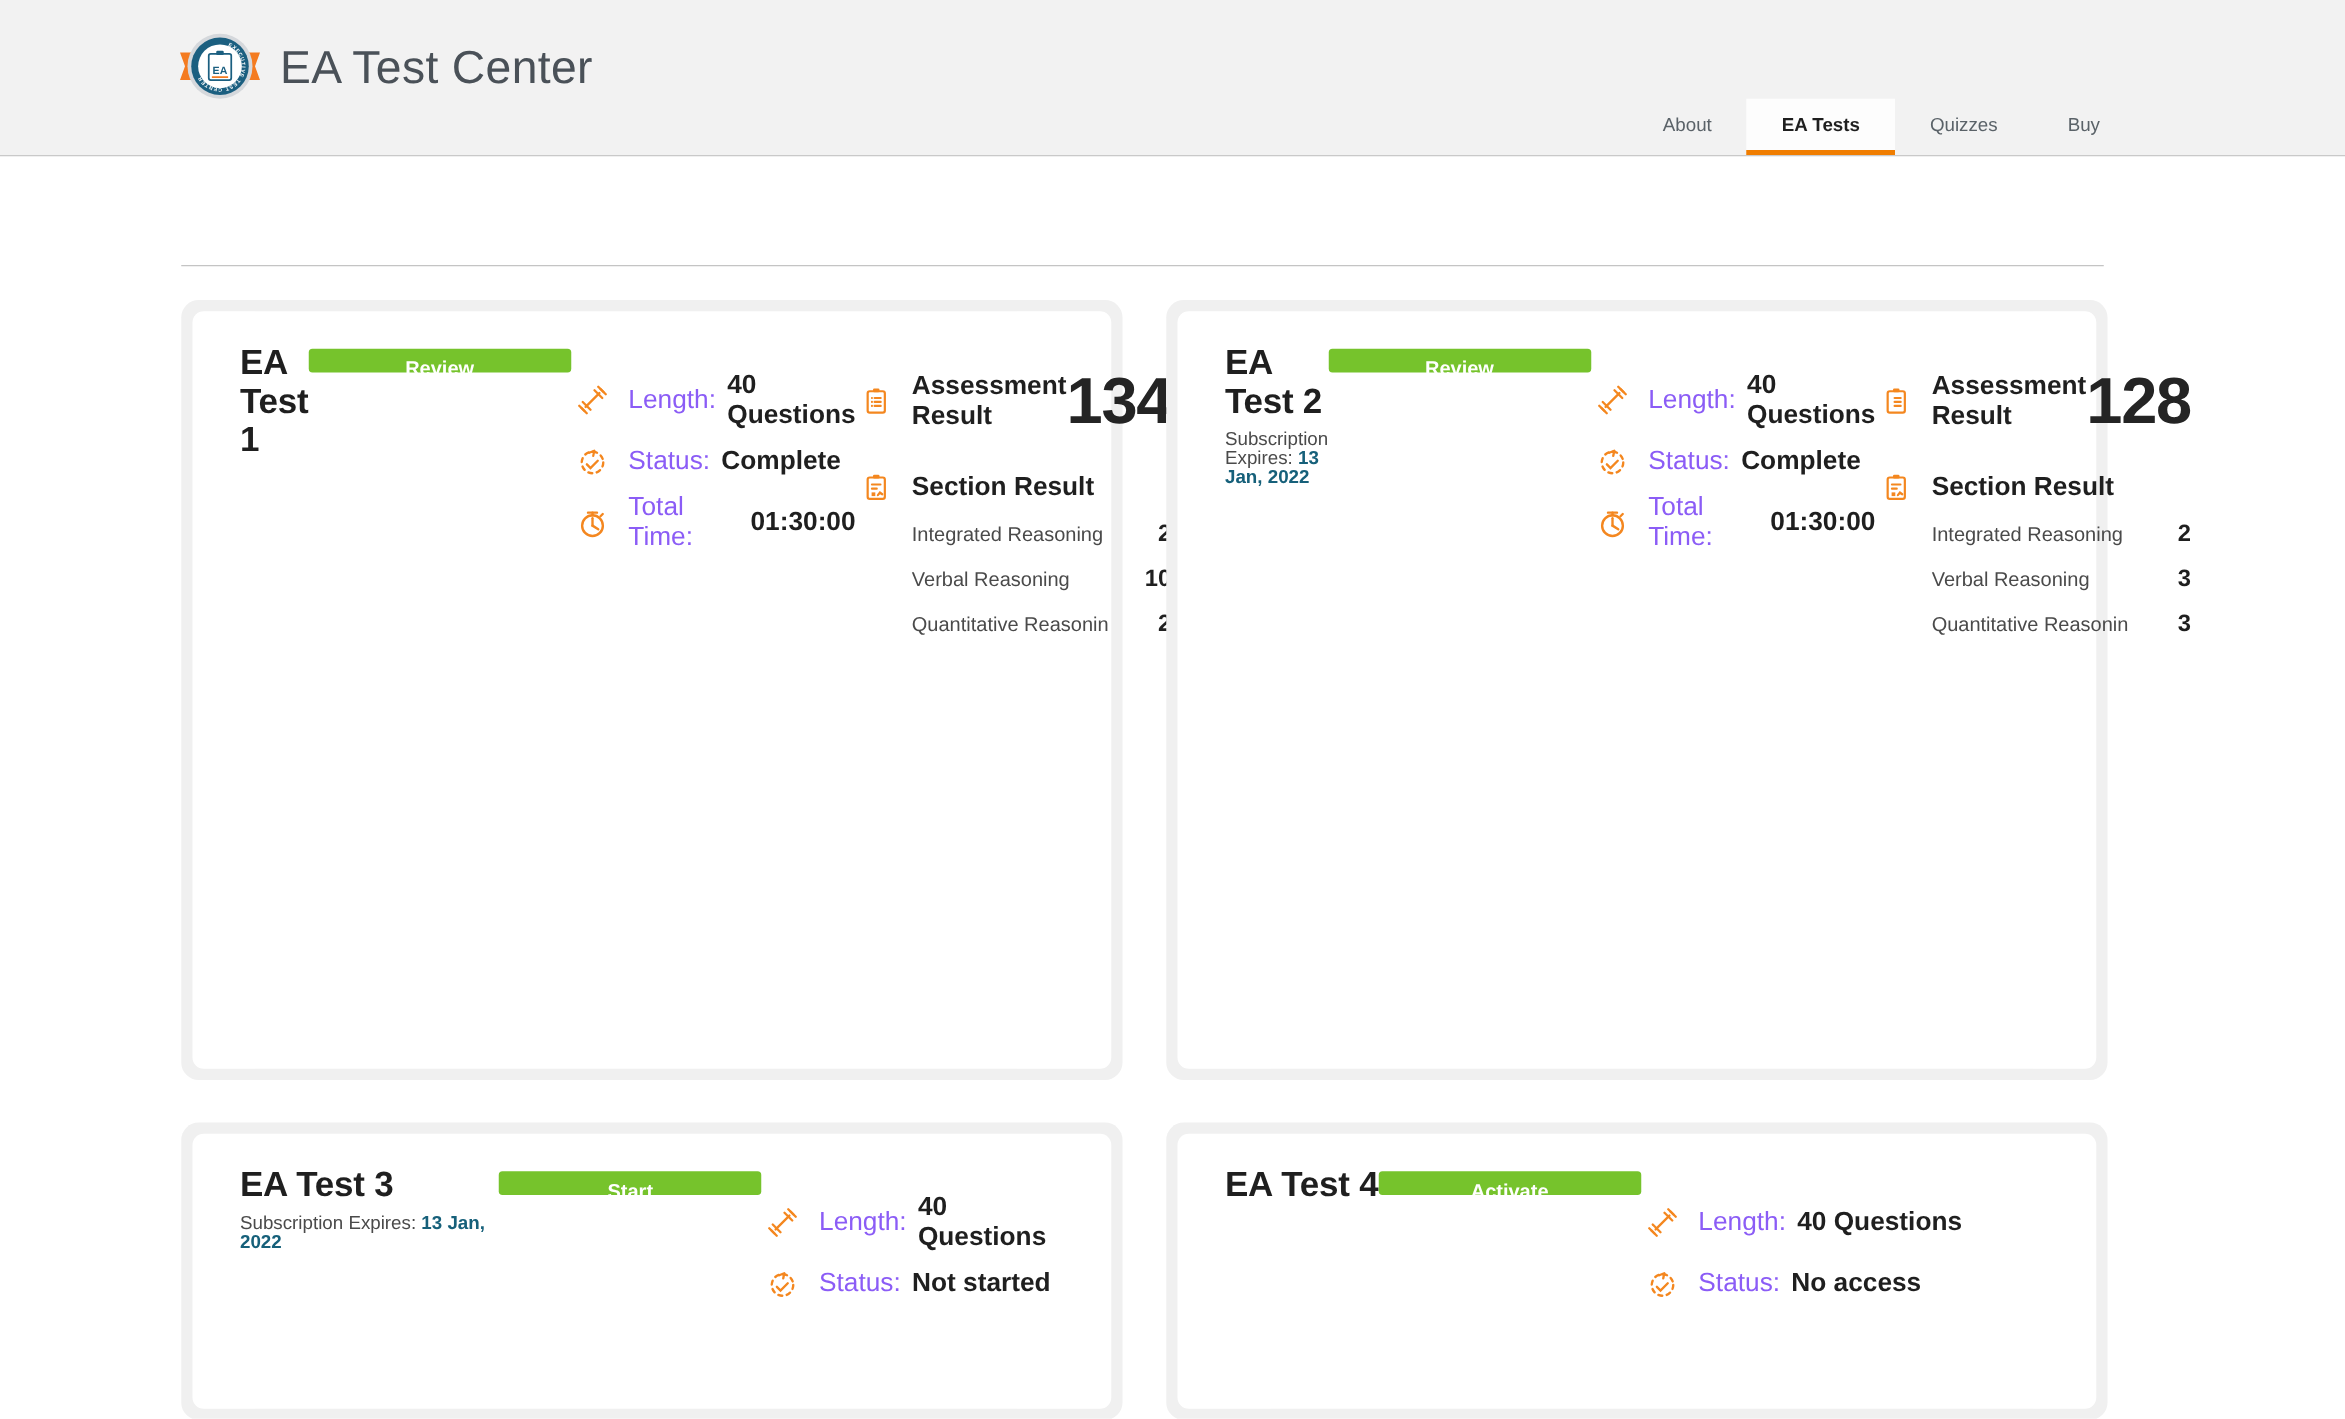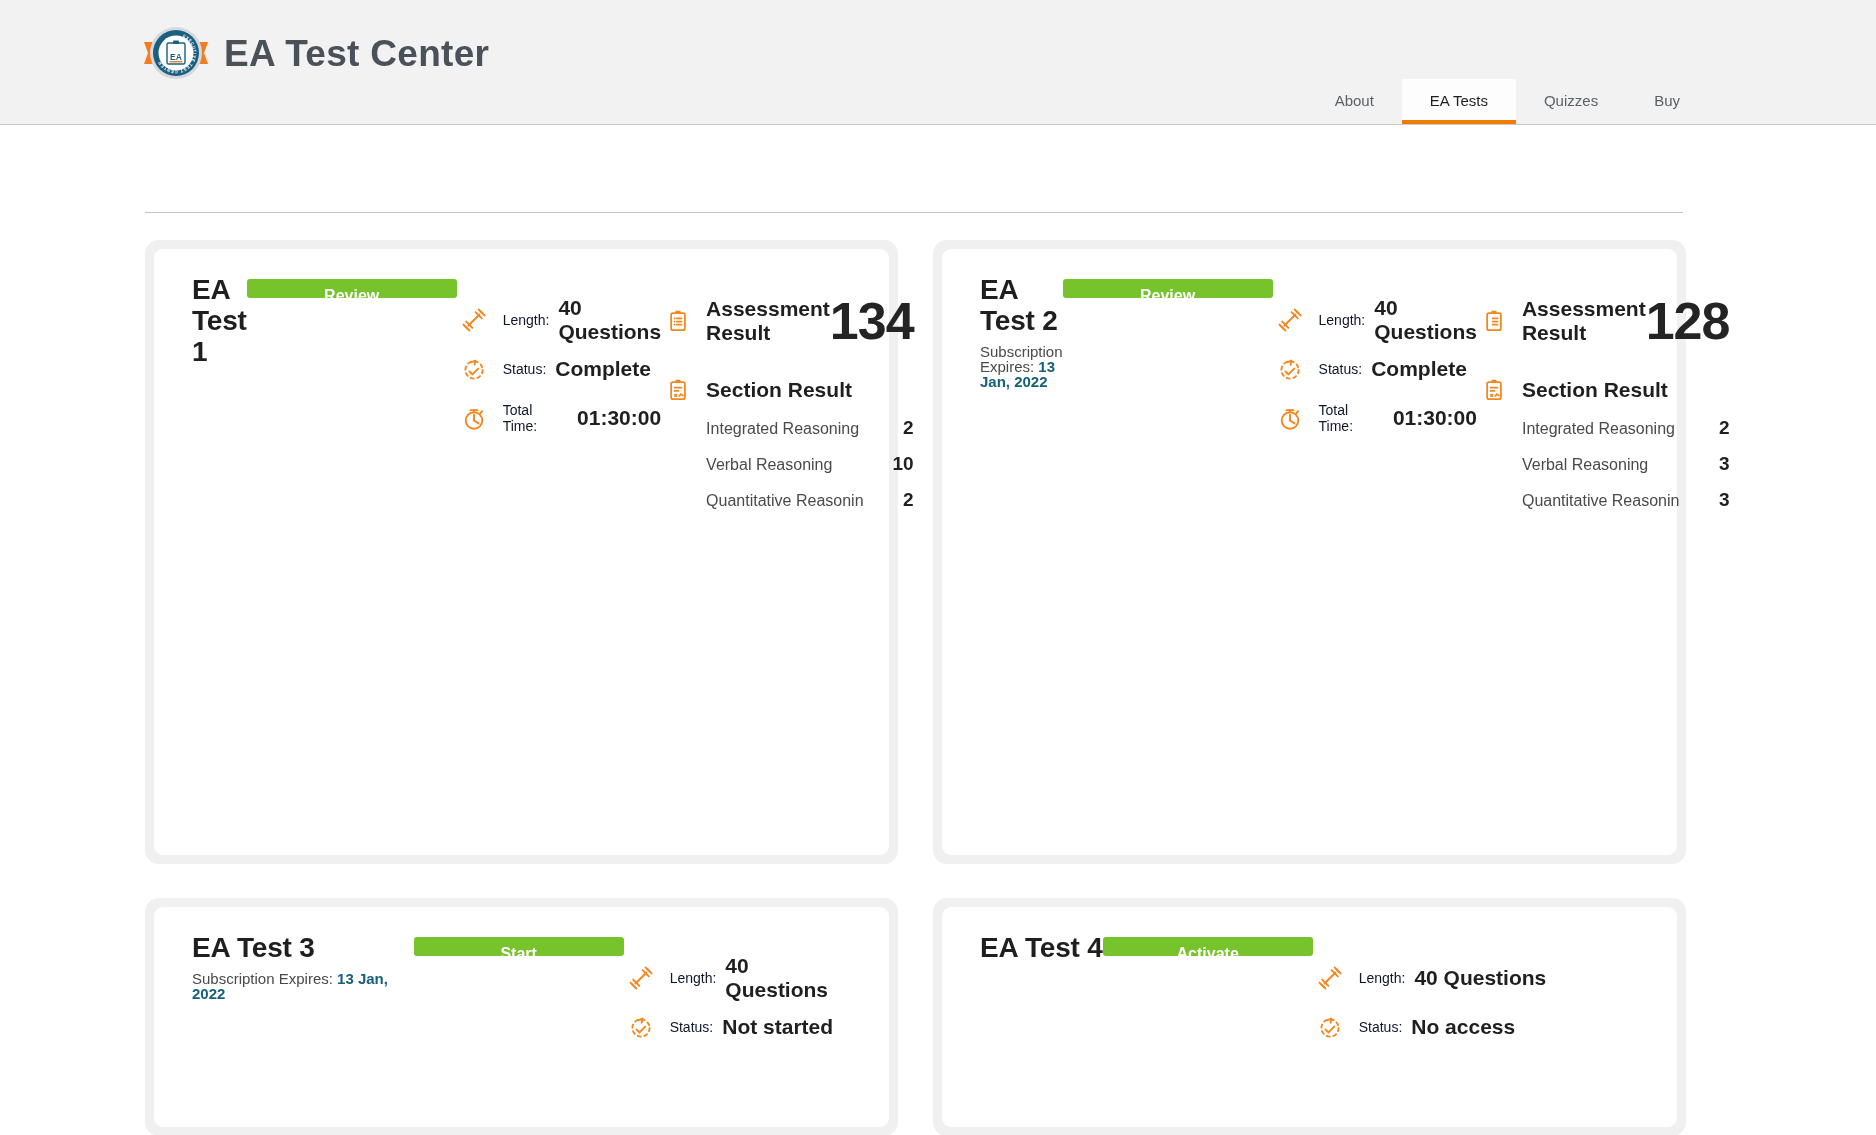--- a/index.html
+++ b/index.html
@@ -35,21 +35,21 @@
     gap: 12px;
   }
   .brand-logo {
     width: 72px;
     height: 62px;
     flex: 0 0 auto;
     display: block;
   }
   .brand-title {
     font-size: 37px;
-    font-weight: 700;
+    font-weight: 400;
     color: #4a5158;
     letter-spacing: 0.3px;
     white-space: nowrap;
     line-height: 1;
   }
 
   .main-nav {
     position: absolute;
     right: 168px;
     bottom: 0;
@@ -64,21 +64,21 @@
     padding: 14px 28px 16px 28px;
     cursor: pointer;
     white-space: nowrap;
     line-height: 1;
     background: transparent;
     border: none;
     font-family: inherit;
   }
   .nav-item.active {
     color: #1f1f1f;
-    font-weight: 400;
+    font-weight: 700;
     background: #fdfdfd;
   }
   .nav-item.active::after {
     content: "";
     position: absolute;
     left: 0; right: 0; bottom: 0;
     height: 4px;
     background: #f07d00;
   }
 
@@ -191,22 +191,22 @@
   .meta-icon {
     width: 34px;
     height: 34px;
     flex: 0 0 auto;
     margin-right: 12px;
     display: flex;
     align-items: center;
     justify-content: center;
   }
   .meta-label {
-    font-size: 14px;
-    color: #0f172a;
+    font-size: 21px;
+    color: #8b5cf6;
     margin-right: 9px;
   }
   .meta-value {
     font-size: 21px;
     font-weight: 700;
     color: #1f1f1f;
   }
 
   
   .results {

